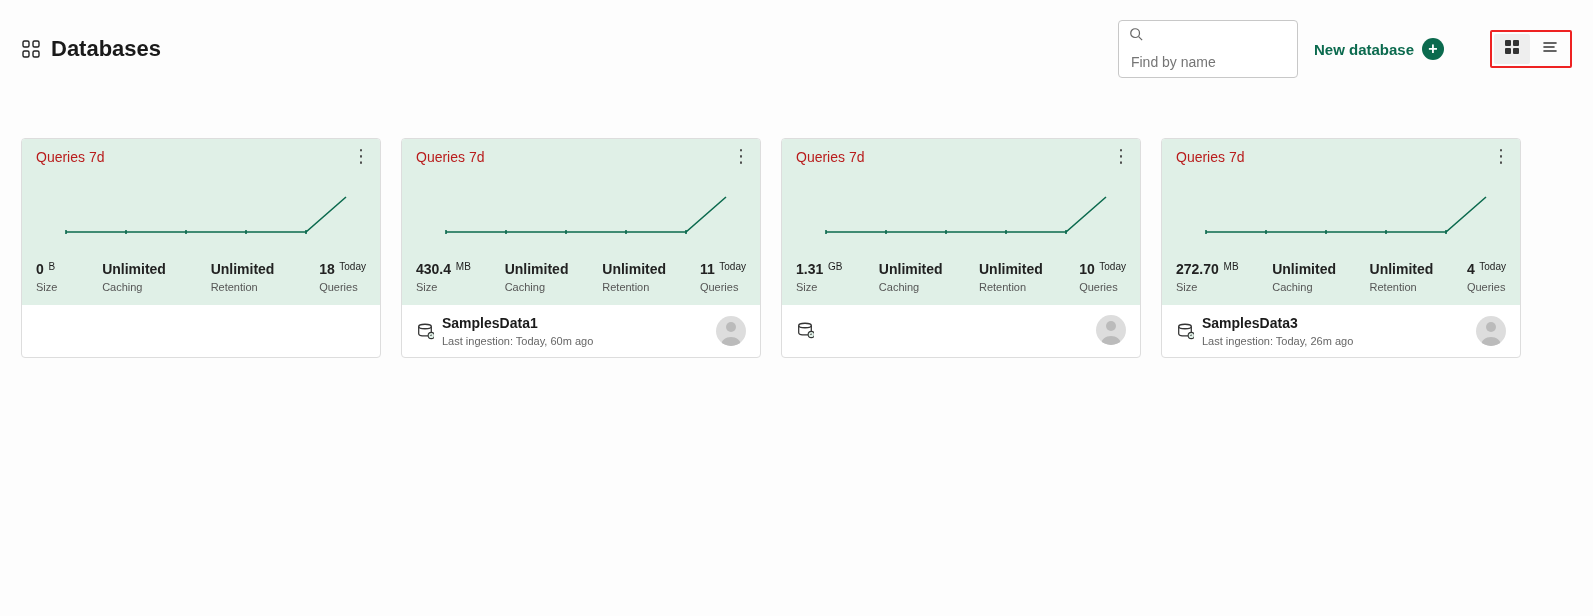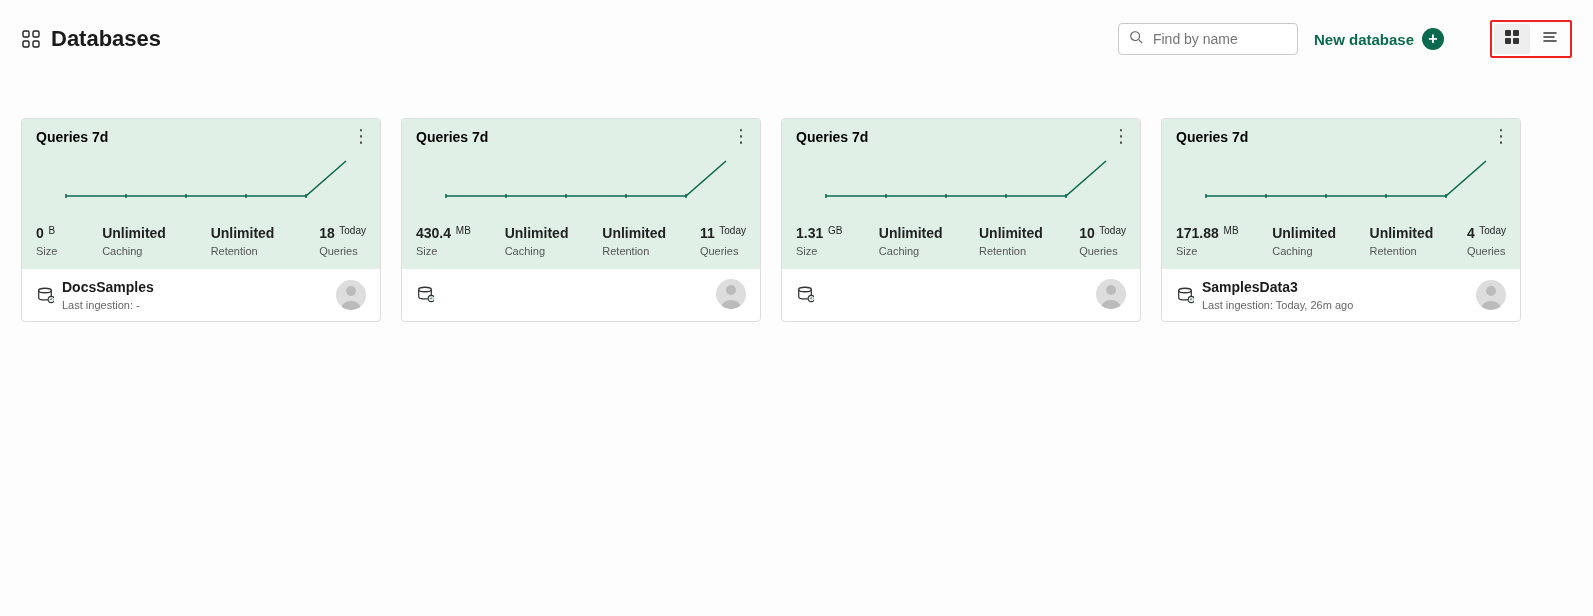--- a/index.html
+++ b/index.html
@@ -35,20 +35,21 @@
   .search-wrap {
     display: flex;
     align-items: flex-start;
     gap: 8px;
     border: 1px solid #c8c8c8;
     border-radius: 4px;
     padding: 6px 10px;
     width: 180px;
     color: #666;
     background:#fff;
+    flex-direction:column;
   }
   .search-wrap input {
     border: none;
     outline: none;
     font-size: 14px;
     width: 100%;
     color: #333;
   }
   .new-db {
     display: flex;
@@ -114,23 +115,23 @@
     top: 8px;
     right: 10px;
     cursor: pointer;
     font-size: 18px;
     line-height: 1;
     color: #444;
     letter-spacing: 0;
   }
   .queries-label {
     font-size: 14px;
-    font-weight: 700;
-    color: #000000;
-    margin-bottom: 6px;
+    font-weight: 400;
+    color: #b91c1c;
+    margin-bottom: 22px;
   }
   .spark {
     height: 60px;
     width: 100%;
     margin-bottom: 10px;
   }
   .stats {
     display: flex;
     justify-content: space-between;
   }
@@ -272,41 +273,20 @@
         <div class="stat">
           <span class="value">Unlimited</span>
           <span class="label">Retention</span>
         </div>
         <div class="stat">
           <span class="value"><span>18</span><span class="unit"> Today</span></span>
           <span class="label">Queries</span>
         </div>
       </div>
     </div>
-    <div class="card-bottom">
-      <span class="db-icon">
-        <svg width="18" height="18" viewBox="0 0 20 20" fill="none">
-          <ellipse cx="10" cy="5" rx="7" ry="2.5" stroke="#333" stroke-width="1.4"></ellipse>
-          <path d="M3 5v8c0 1.4 3.1 2.5 7 2.5s7-1.1 7-2.5V5" stroke="#333" stroke-width="1.4" fill="none"></path>
-          <circle cx="17" cy="15" r="3.5" fill="#e0f0e7" stroke="#333" stroke-width="1.2"></circle>
-          <line x1="16" y1="15" x2="17" y2="15" stroke="#333" stroke-width="1"></line>
-          <line x1="17" y1="14" x2="17" y2="15" stroke="#333" stroke-width="1"></line>
-        </svg>
-      </span>
-      <div class="name-block">
-        <span class="db-name">DocsSamples</span>
-        <span class="ingest">Last ingestion: -</span>
-      </div>
-      <span class="avatar">
-        <svg width="30" height="30" viewBox="0 0 30 30">
-          <circle cx="15" cy="11" r="5" fill="#bbb"></circle>
-          <path d="M5 30c0-6 5-9 10-9s10 3 10 9" fill="#bbb"></path>
-        </svg>
-      </span>
-    </div>
   </div>
 
   <div class="card">
     <div class="card-top">
       <span class="more">⋮</span>
       <div class="queries-label">Queries 7d</div>
       <svg class="spark" viewBox="0 0 330 60" preserveAspectRatio="none">
         <polyline points="30,45 90,45 150,45 210,45 270,45 310,10" fill="none" stroke="#0b6a4e" stroke-width="1.6"></polyline>
         <g stroke="#0b6a4e" stroke-width="1.6">
           <line x1="30" y1="43" x2="30" y2="47"></line>
@@ -338,20 +318,24 @@
     <div class="card-bottom">
       <span class="db-icon">
         <svg width="18" height="18" viewBox="0 0 20 20" fill="none">
           <ellipse cx="10" cy="5" rx="7" ry="2.5" stroke="#333" stroke-width="1.4"></ellipse>
           <path d="M3 5v8c0 1.4 3.1 2.5 7 2.5s7-1.1 7-2.5V5" stroke="#333" stroke-width="1.4" fill="none"></path>
           <circle cx="17" cy="15" r="3.5" fill="#e0f0e7" stroke="#333" stroke-width="1.2"></circle>
           <line x1="16" y1="15" x2="17" y2="15" stroke="#333" stroke-width="1"></line>
           <line x1="17" y1="14" x2="17" y2="15" stroke="#333" stroke-width="1"></line>
         </svg>
       </span>
+      <div class="name-block">
+        <span class="db-name">SamplesData1</span>
+        <span class="ingest">Last ingestion: Today, 60m ago</span>
+      </div>
       <span class="avatar">
         <svg width="30" height="30" viewBox="0 0 30 30">
           <circle cx="15" cy="11" r="5" fill="#bbb"></circle>
           <path d="M5 30c0-6 5-9 10-9s10 3 10 9" fill="#bbb"></path>
         </svg>
       </span>
     </div>
   </div>
 
   <div class="card">
@@ -415,21 +399,21 @@
         <g stroke="#0b6a4e" stroke-width="1.6">
           <line x1="30" y1="43" x2="30" y2="47"></line>
           <line x1="90" y1="43" x2="90" y2="47"></line>
           <line x1="150" y1="43" x2="150" y2="47"></line>
           <line x1="210" y1="43" x2="210" y2="47"></line>
           <line x1="270" y1="43" x2="270" y2="47"></line>
         </g>
       </svg>
       <div class="stats">
         <div class="stat">
-          <span class="value"><span>171.88</span><span class="unit"> MB</span></span>
+          <span class="value"><span>272.70</span><span class="unit"> MB</span></span>
           <span class="label">Size</span>
         </div>
         <div class="stat">
           <span class="value">Unlimited</span>
           <span class="label">Caching</span>
         </div>
         <div class="stat">
           <span class="value">Unlimited</span>
           <span class="label">Retention</span>
         </div>

